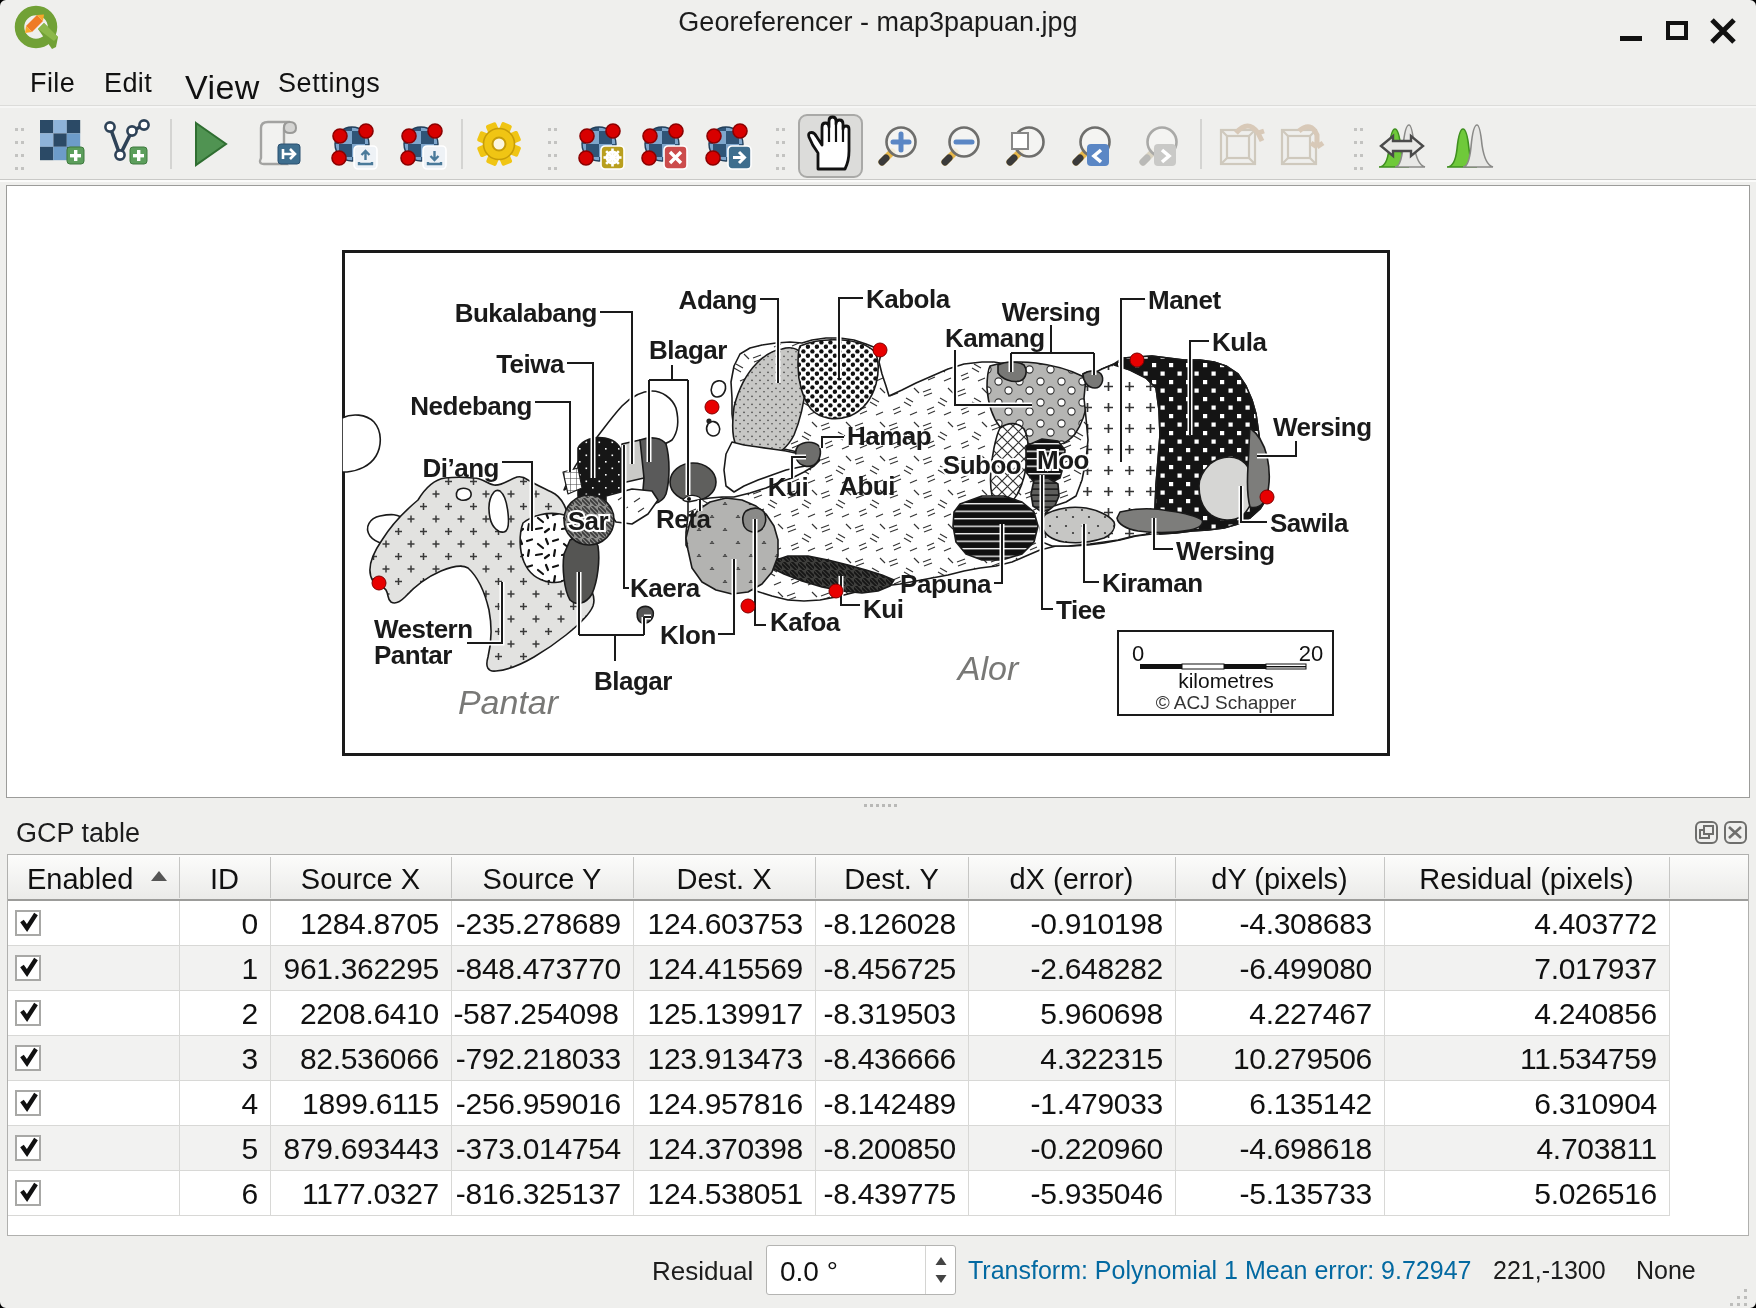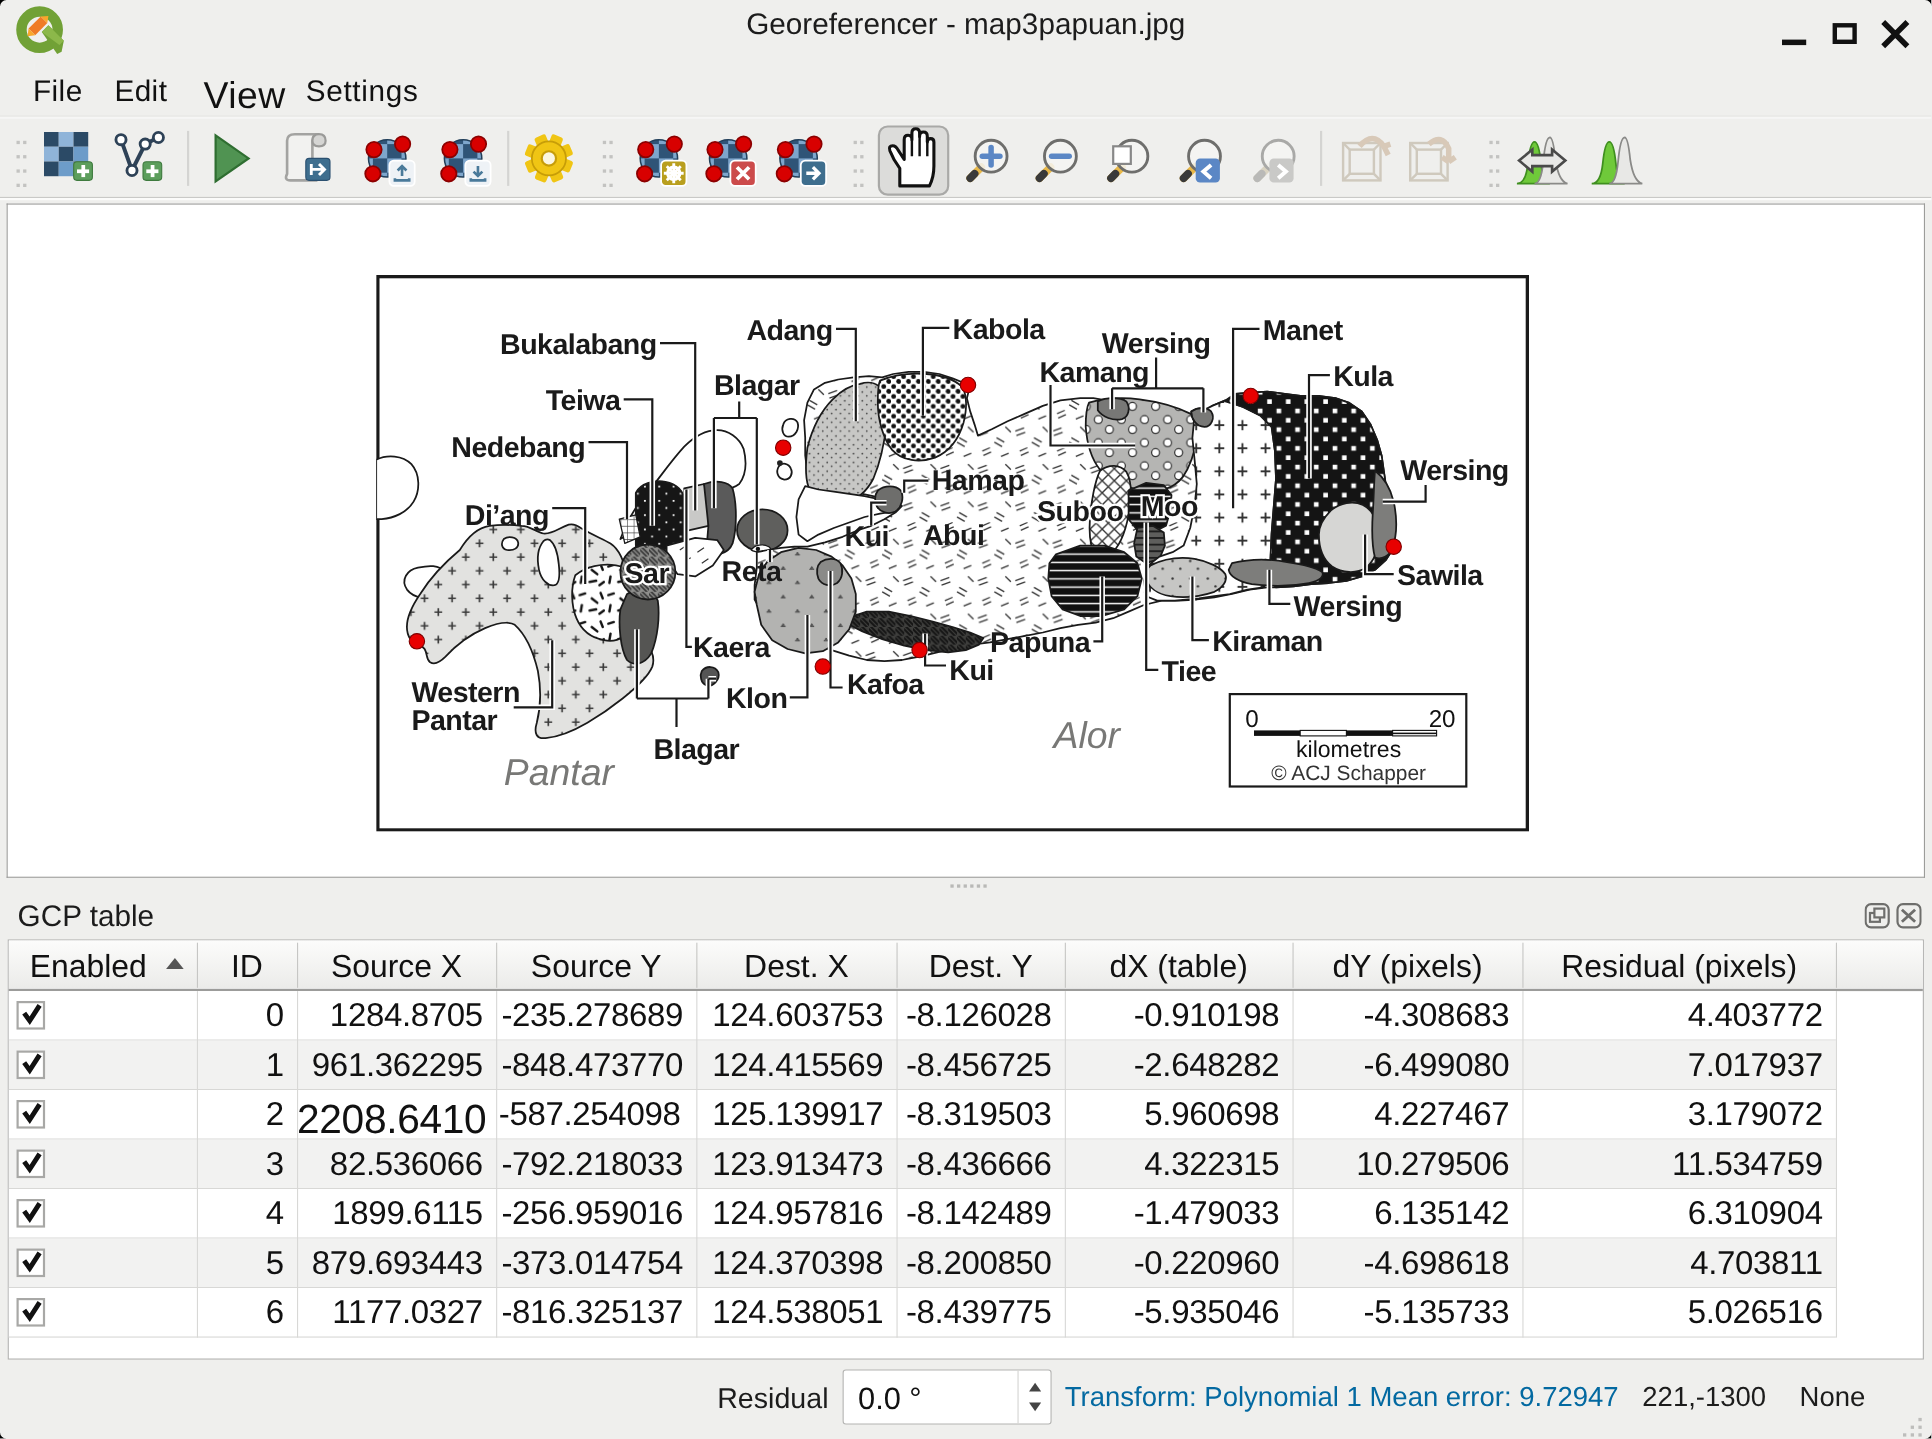--- a/index.html
+++ b/index.html
@@ -659,21 +659,21 @@
 <div class="abs" style="left:968px;top:857px;width:1px;height:41px;background:#c6c6c4"></div>
 <div class="abs" style="left:1175px;top:857px;width:1px;height:41px;background:#c6c6c4"></div>
 <div class="abs" style="left:1384px;top:857px;width:1px;height:41px;background:#c6c6c4"></div>
 <div class="abs" style="left:1669px;top:857px;width:1px;height:41px;background:#c6c6c4"></div>
 <div class="t" style="left:27px;top:863px;font-size:29px">Enabled</div>
 <div class="t" style="left:179px;top:863px;width:91px;text-align:center;font-size:29px">ID</div>
 <div class="t" style="left:270px;top:863px;width:181px;text-align:center;font-size:29px">Source X</div>
 <div class="t" style="left:451px;top:863px;width:182px;text-align:center;font-size:29px">Source Y</div>
 <div class="t" style="left:633px;top:863px;width:182px;text-align:center;font-size:29px">Dest. X</div>
 <div class="t" style="left:815px;top:863px;width:153px;text-align:center;font-size:29px">Dest. Y</div>
-<div class="t" style="left:968px;top:863px;width:207px;text-align:center;font-size:29px">dX (table)</div>
+<div class="t" style="left:968px;top:863px;width:207px;text-align:center;font-size:29px">dX (error)</div>
 <div class="t" style="left:1175px;top:863px;width:209px;text-align:center;font-size:29px">dY (pixels)</div>
 <div class="t" style="left:1384px;top:863px;width:285px;text-align:center;font-size:29px">Residual (pixels)</div>
 <svg class="abs" style="left:148px;top:868px" width="22" height="16">
     <path d="M11 3 L19 13 L3 13 Z" fill="#555"></path>
   </svg>
 <div class="abs" style="left:8px;top:901px;width:1661px;height:45px;background:#ffffff"></div>
 <div class="abs" style="left:8px;top:945px;width:1661px;height:1px;background:#d8d8d6"></div>
 <div class="abs" style="left:15px;top:910px;width:26px;height:26px;border:2px solid #a8a8a6;background:#fff;box-sizing:border-box"></div>
 <svg class="abs" style="left:17px;top:910px" width="24" height="24">
     <path d="M5 11 L10 18 L19 4" stroke="#111" stroke-width="4.4" fill="none"></path>
@@ -700,27 +700,27 @@
 <div class="t" style="left:968px;top:952px;width:195px;text-align:right;font-size:30px;letter-spacing:-0.3px">-2.648282</div>
 <div class="t" style="left:1175px;top:952px;width:197px;text-align:right;font-size:30px;letter-spacing:-0.3px">-6.499080</div>
 <div class="t" style="left:1384px;top:952px;width:273px;text-align:right;font-size:30px;letter-spacing:-0.3px">7.017937</div>
 <div class="abs" style="left:8px;top:991px;width:1661px;height:45px;background:#ffffff"></div>
 <div class="abs" style="left:8px;top:1035px;width:1661px;height:1px;background:#d8d8d6"></div>
 <div class="abs" style="left:15px;top:1000px;width:26px;height:26px;border:2px solid #a8a8a6;background:#fff;box-sizing:border-box"></div>
 <svg class="abs" style="left:17px;top:1000px" width="24" height="24">
     <path d="M5 11 L10 18 L19 4" stroke="#111" stroke-width="4.4" fill="none"></path>
   </svg>
 <div class="t" style="left:179px;top:997px;width:79px;text-align:right;font-size:30px;letter-spacing:-0.3px">2</div>
-<div class="t" style="left:270px;top:997px;width:169px;text-align:center;font-size:37px;letter-spacing:-0.3px">2208.6410</div>
+<div class="t" style="left:270px;top:997px;width:169px;text-align:right;font-size:30px;letter-spacing:-0.3px">2208.6410</div>
 <div class="t" style="left:451px;top:997px;width:170px;text-align:center;font-size:30px;letter-spacing:-0.3px">-587.254098</div>
 <div class="t" style="left:633px;top:997px;width:170px;text-align:right;font-size:30px;letter-spacing:-0.3px">125.139917</div>
 <div class="t" style="left:815px;top:997px;width:141px;text-align:right;font-size:30px;letter-spacing:-0.3px">-8.319503</div>
 <div class="t" style="left:968px;top:997px;width:195px;text-align:right;font-size:30px;letter-spacing:-0.3px">5.960698</div>
 <div class="t" style="left:1175px;top:997px;width:197px;text-align:right;font-size:30px;letter-spacing:-0.3px">4.227467</div>
-<div class="t" style="left:1384px;top:997px;width:273px;text-align:right;font-size:30px;letter-spacing:-0.3px">3.179072</div>
+<div class="t" style="left:1384px;top:997px;width:273px;text-align:right;font-size:30px;letter-spacing:-0.3px">4.240856</div>
 <div class="abs" style="left:8px;top:1036px;width:1661px;height:45px;background:#f2f2f1"></div>
 <div class="abs" style="left:8px;top:1080px;width:1661px;height:1px;background:#d8d8d6"></div>
 <div class="abs" style="left:15px;top:1045px;width:26px;height:26px;border:2px solid #a8a8a6;background:#fff;box-sizing:border-box"></div>
 <svg class="abs" style="left:17px;top:1045px" width="24" height="24">
     <path d="M5 11 L10 18 L19 4" stroke="#111" stroke-width="4.4" fill="none"></path>
   </svg>
 <div class="t" style="left:179px;top:1042px;width:79px;text-align:right;font-size:30px;letter-spacing:-0.3px">3</div>
 <div class="t" style="left:270px;top:1042px;width:169px;text-align:right;font-size:30px;letter-spacing:-0.3px">82.536066</div>
 <div class="t" style="left:451px;top:1042px;width:170px;text-align:right;font-size:30px;letter-spacing:-0.3px">-792.218033</div>
 <div class="t" style="left:633px;top:1042px;width:170px;text-align:right;font-size:30px;letter-spacing:-0.3px">123.913473</div>

